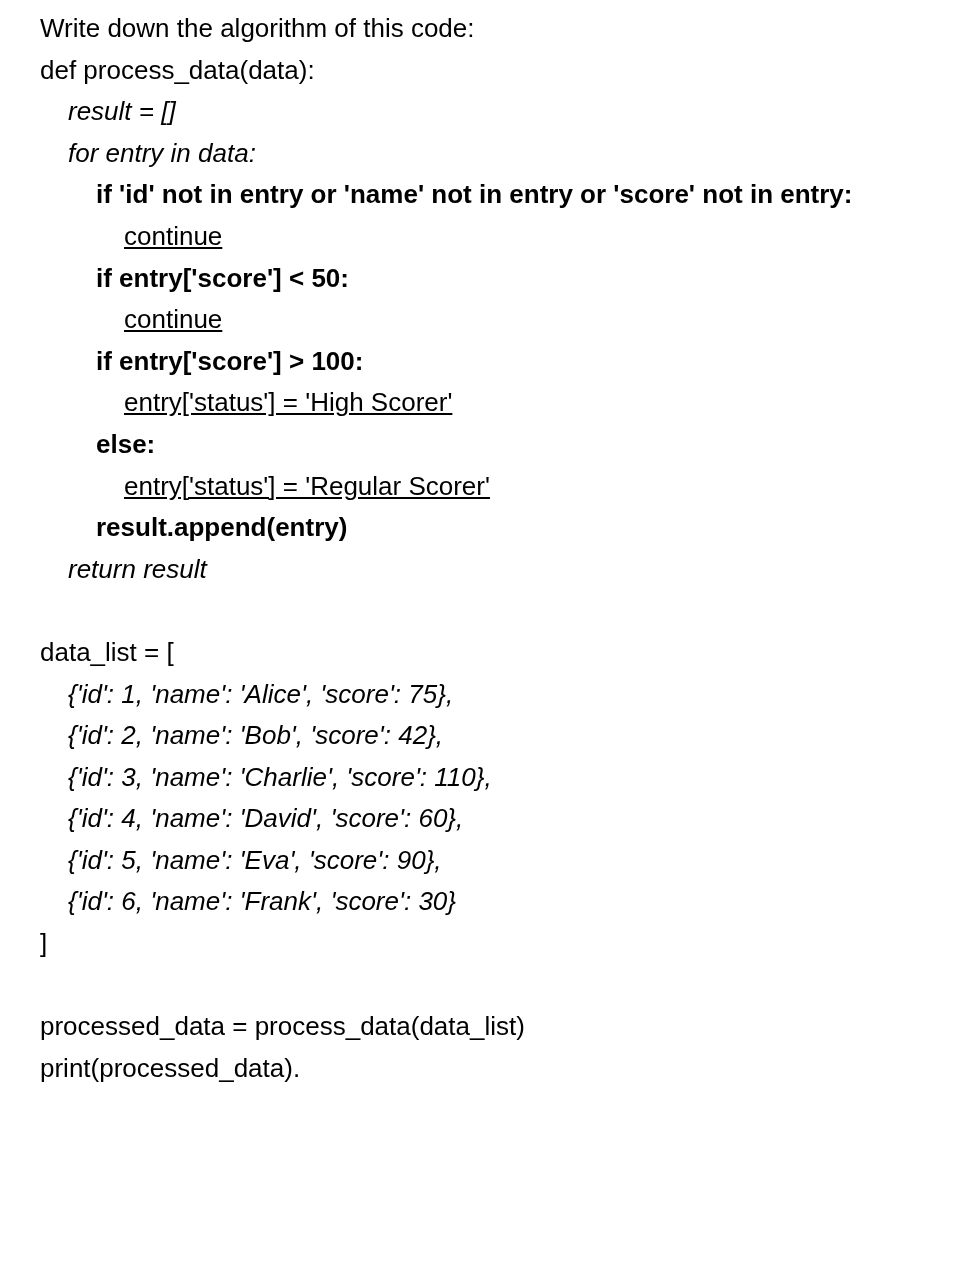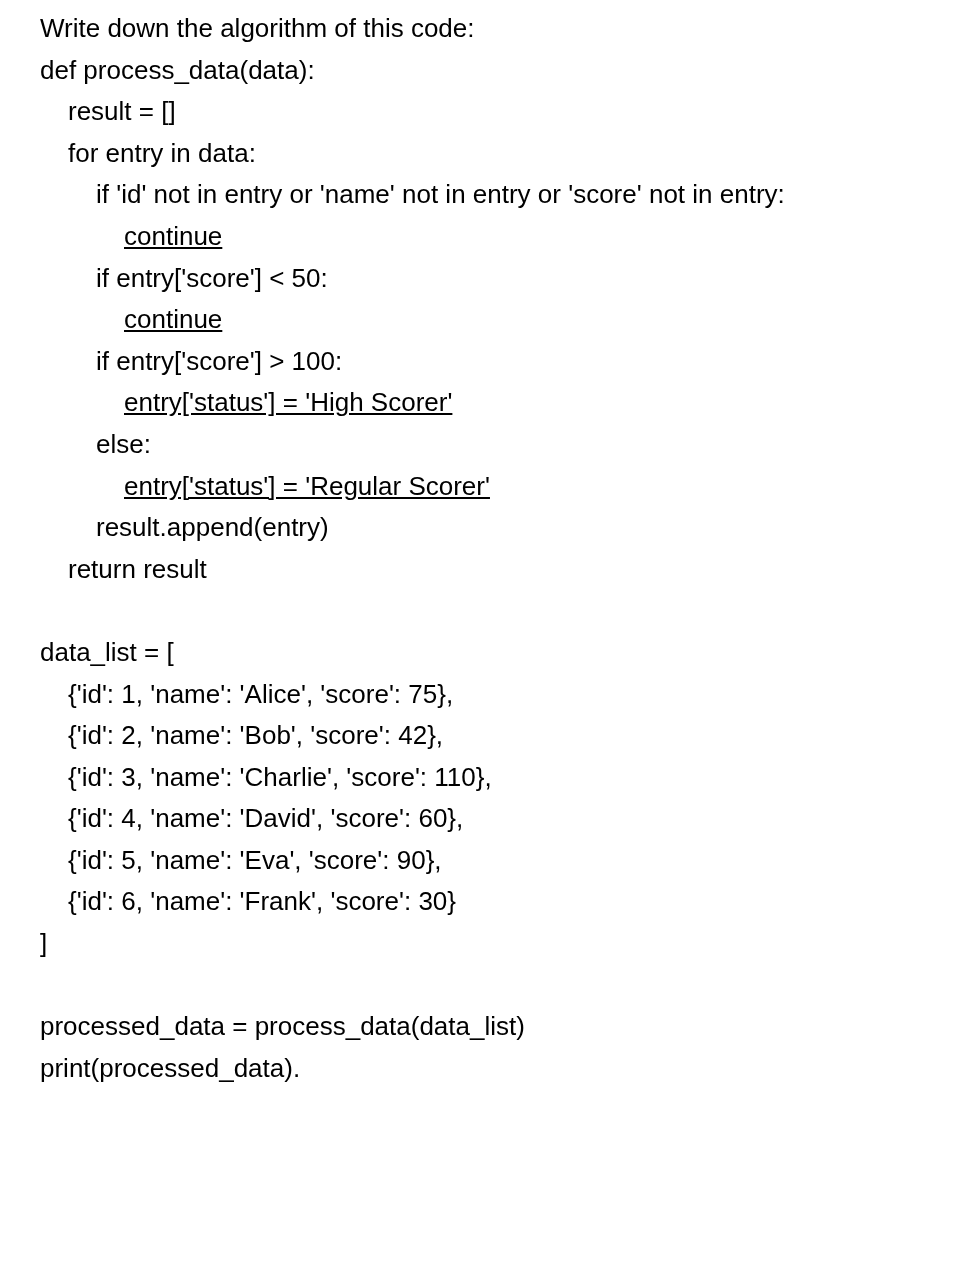--- a/index.html
+++ b/index.html
@@ -18,23 +18,25 @@
     }
     .code-block {
       white-space: pre;
       font-family: -apple-system, BlinkMacSystemFont, "Segoe UI", Helvetica, Arial, sans-serif;
     }
     .line {
       display: block;
     }
     .indent-1 {
       padding-left: 28px;
+      font-style: italic;
     }
     .indent-2 {
       padding-left: 56px;
+      font-weight: bold;
     }
     .indent-3 {
       padding-left: 84px;
       text-decoration: underline;
     }
     .blank-line {
       height: 1.6em;
     }
   </style>
 </head>

